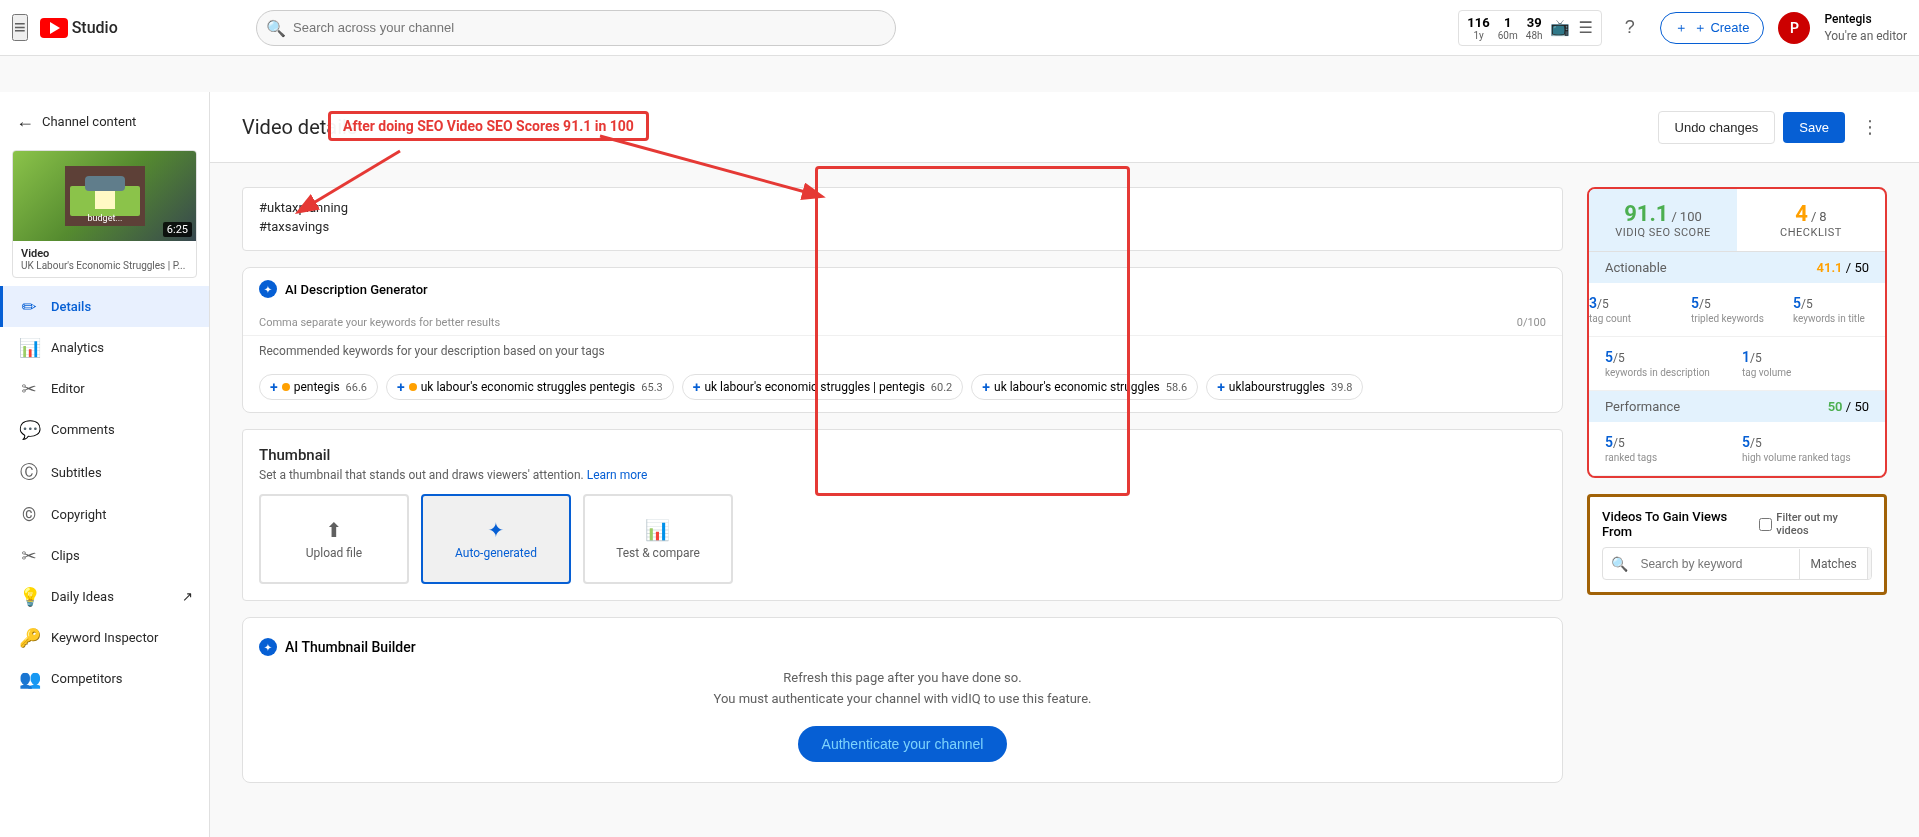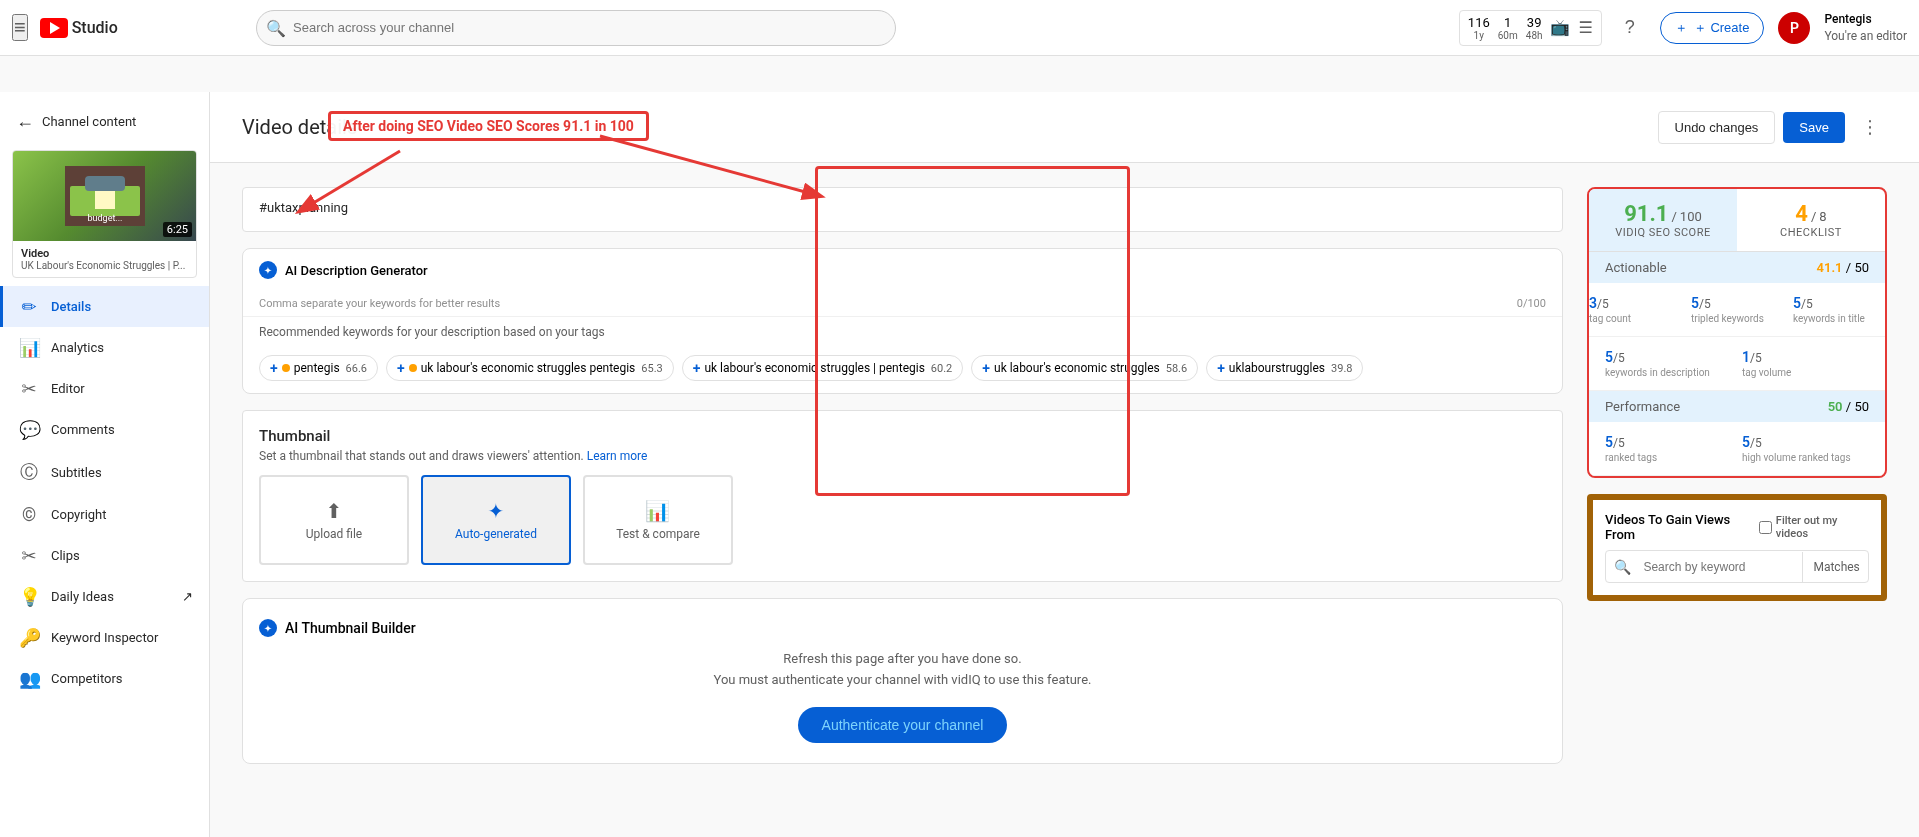--- a/index.html
+++ b/index.html
@@ -24,21 +24,21 @@
     .topbar-search { flex: 1; max-width: 640px; margin: 0 24px; }
     .topbar-search input {
       width: 100%; height: 36px; border: 1px solid #ccc; border-radius: 18px;
       padding: 0 16px 0 36px; font-size: 13px; outline: none; background: #f8f8f8;
     }
     .search-wrap { position: relative; }
     .search-wrap .search-ic { position: absolute; left: 10px; top: 50%; transform: translateY(-50%); color: #606060; font-size: 16px; }
     .topbar-right { margin-left: auto; display: flex; align-items: center; gap: 12px; }
     .stats-bar { display: flex; align-items: center; gap: 8px; border: 1px solid #e0e0e0; border-radius: 4px; padding: 4px 8px; }
     .stat-item { display: flex; flex-direction: column; align-items: center; font-size: 11px; }
-    .stat-val { font-weight: 400; font-size: 13px; }
+    .stat-val { font-weight: 700; font-size: 13px; }
     .stat-label { color: #606060; font-size: 10px; }
     .topbar-icons { display: flex; align-items: center; gap: 14px; }
     .icon-btn { width: 32px; height: 32px; border-radius: 50%; display: flex; align-items: center; justify-content: center; cursor: pointer; color: #606060; font-size: 18px; border: none; background: transparent; }
     .create-btn { display: flex; align-items: center; gap: 6px; border: 1px solid #065fd4; color: #065fd4; border-radius: 18px; padding: 6px 14px; font-size: 13px; cursor: pointer; background: white; }
     .avatar { width: 32px; height: 32px; border-radius: 50%; background: #c00; display: flex; align-items: center; justify-content: center; color: white; font-size: 14px; font-weight: 600; }
     .user-info { font-size: 12px; line-height: 1.4; }
     .user-name { font-weight: 500; }
     .user-role { color: #606060; }
 
     
@@ -146,21 +146,21 @@
     .metric { }
     .metric-val { font-size: 14px; font-weight: 600; color: #065fd4; }
     .metric-val .total { font-size: 12px; font-weight: 400; color: #606060; }
     .metric-label { font-size: 10px; color: #909090; margin-top: 2px; }
     .perf-row { background: #e3f2fd; padding: 8px 16px; display: flex; align-items: flex-start; justify-content: space-between; }
     .controversial-section { padding: 12px 16px; }
     .controversial-title { font-size: 13px; font-weight: 600; color: #282828; text-align: center; margin-bottom: 6px; }
     .controversial-body { font-size: 12px; color: #606060; text-align: center; }
 
     
-    .views-card { background: white; border: 6px solid #a16207; border-radius: 4px; padding: 12px; }
+    .views-card { background: white; border: 3px solid #a16207; border-radius: 4px; padding: 12px; }
     .views-header { font-size: 13px; font-weight: 500; margin-bottom: 8px; display: flex; align-items: center; justify-content: space-between; }
     .filter-option { display: flex; align-items: center; gap: 4px; font-size: 11px; color: #606060; }
     .search-keyword-row { display: flex; align-items: center; border: 1px solid #e0e0e0; border-radius: 4px; overflow: hidden; }
     .search-keyword-row input { border: none; outline: none; padding: 8px 10px; font-size: 12px; flex: 1; }
     .matches-label { padding: 8px 10px; font-size: 12px; color: #606060; border-left: 1px solid #e0e0e0; }
     .lock-icon { padding: 8px; color: #606060; border-left: 1px solid #e0e0e0; background: #f5f5f5; }
 
     
     .browser-bar {
       height: 36px;
@@ -347,20 +347,21 @@
         <button class="btn-more">⋮</button>
       </div>
     </div>
 
     <div class="content-area">
 
       <div class="content-left">
 
         <div class="section-box" style="padding:12px 16px;">
           <div class="tags-line">#uktaxplanning</div>
+          <div class="tags-line">#taxsavings</div>
         </div>
 
         <div class="ai-section">
           <div class="ai-header">
             <div class="ai-dot">✦</div>
             <span class="ai-title">AI Description Generator</span>
           </div>
           <div class="ai-hint">
             <span>Comma separate your keywords for better results</span>
             <span>0/100</span>

